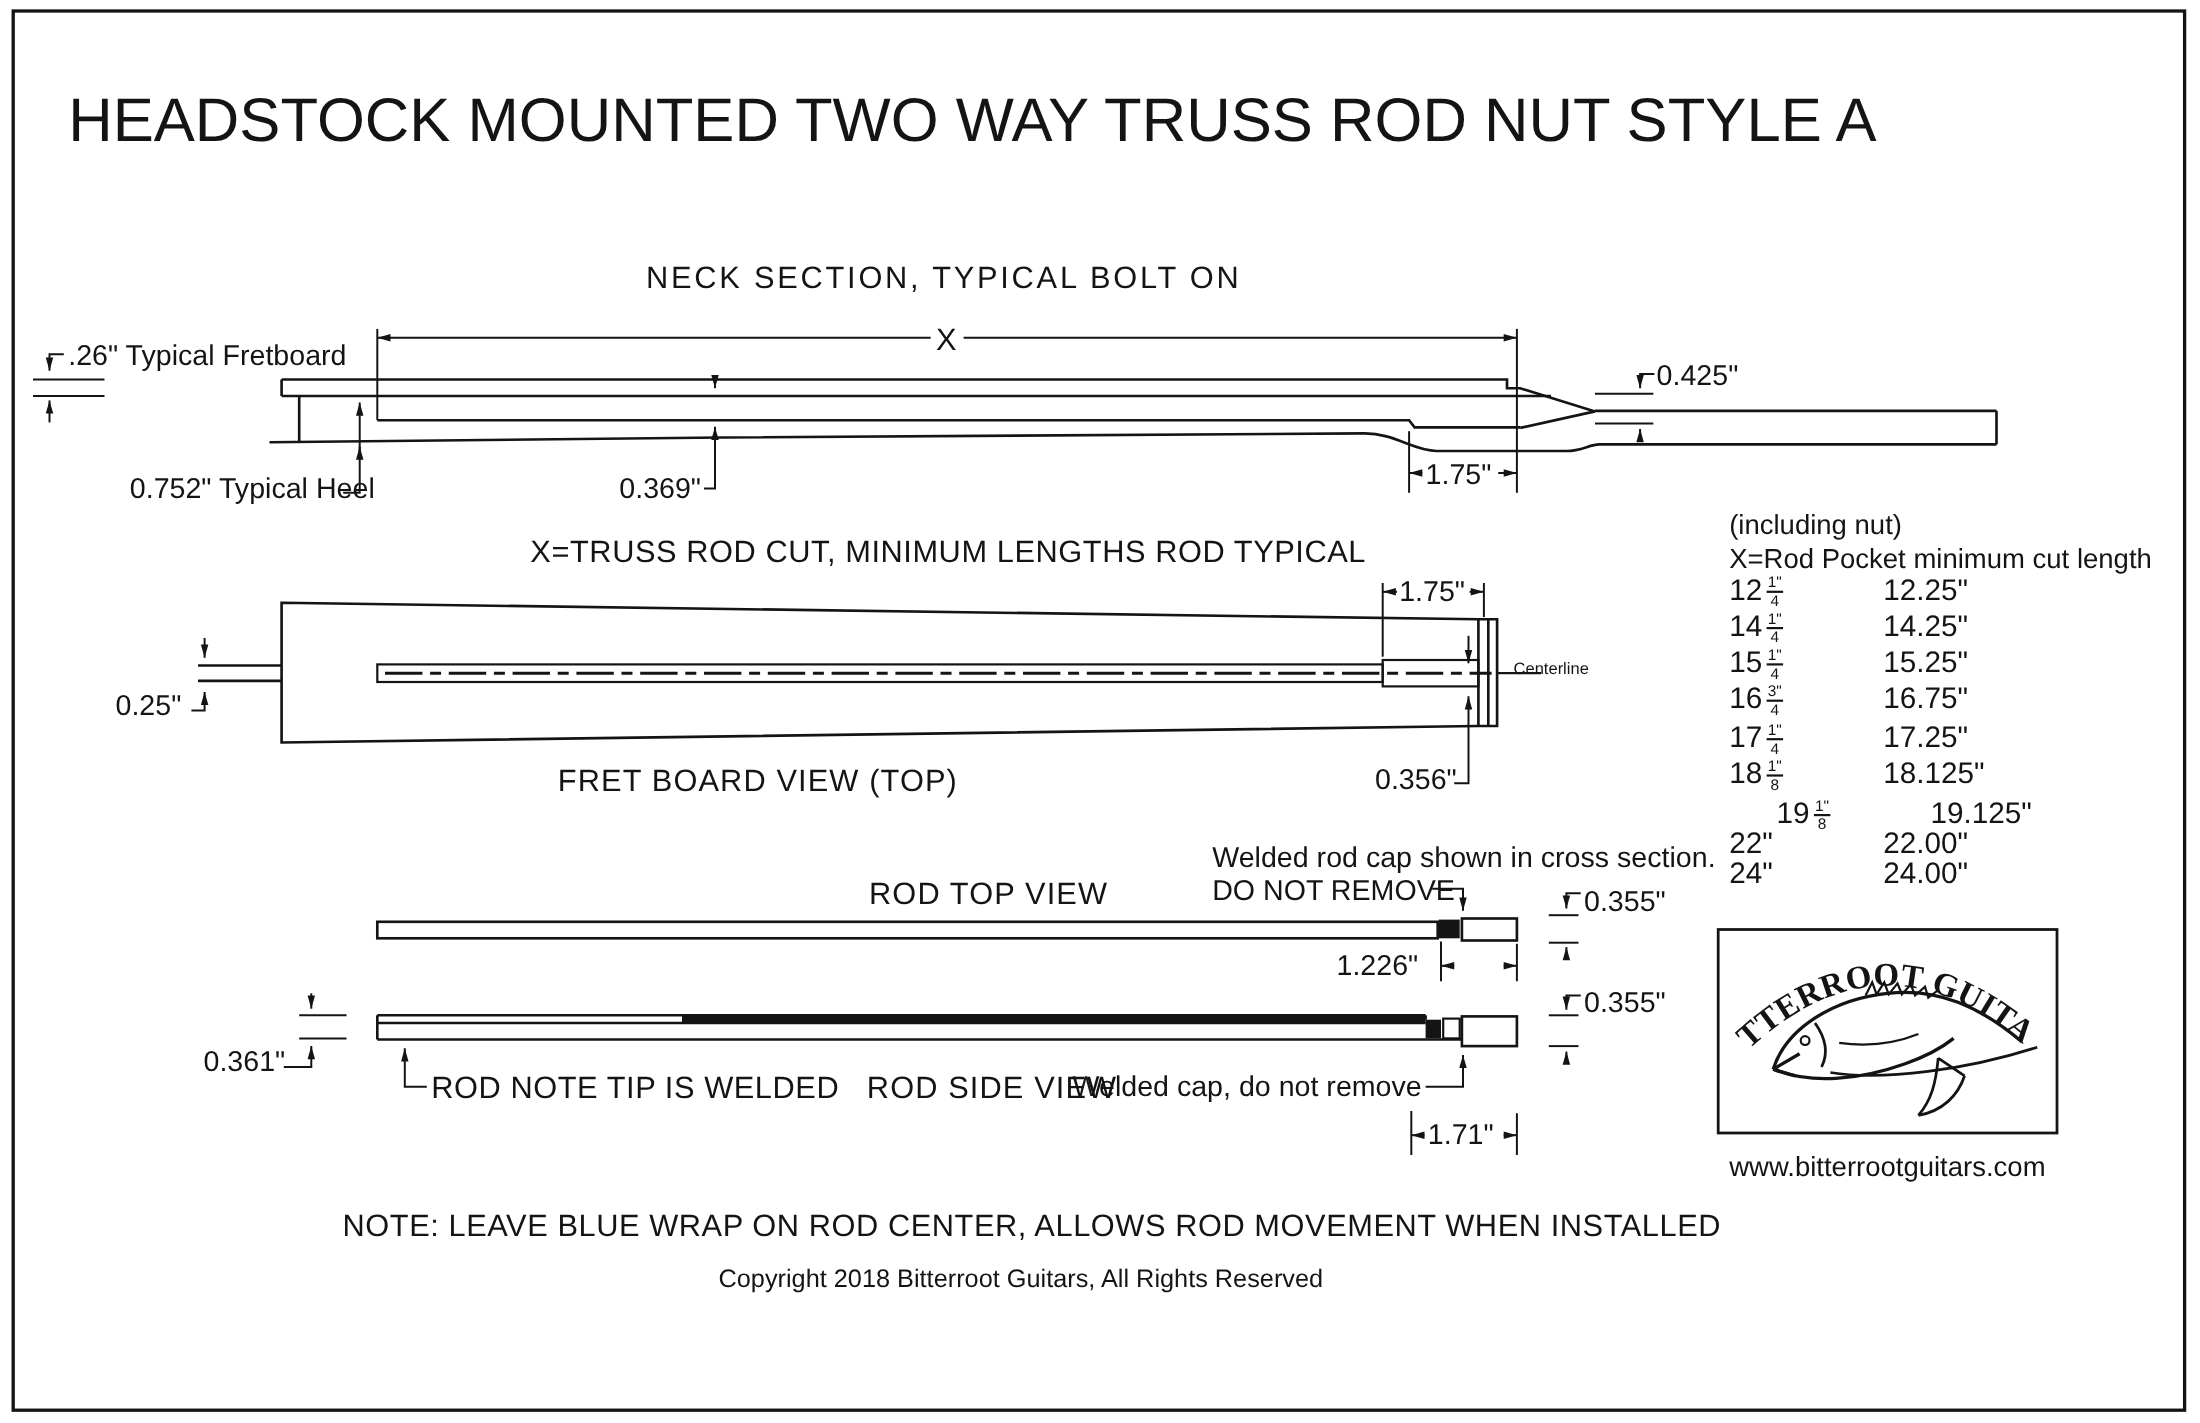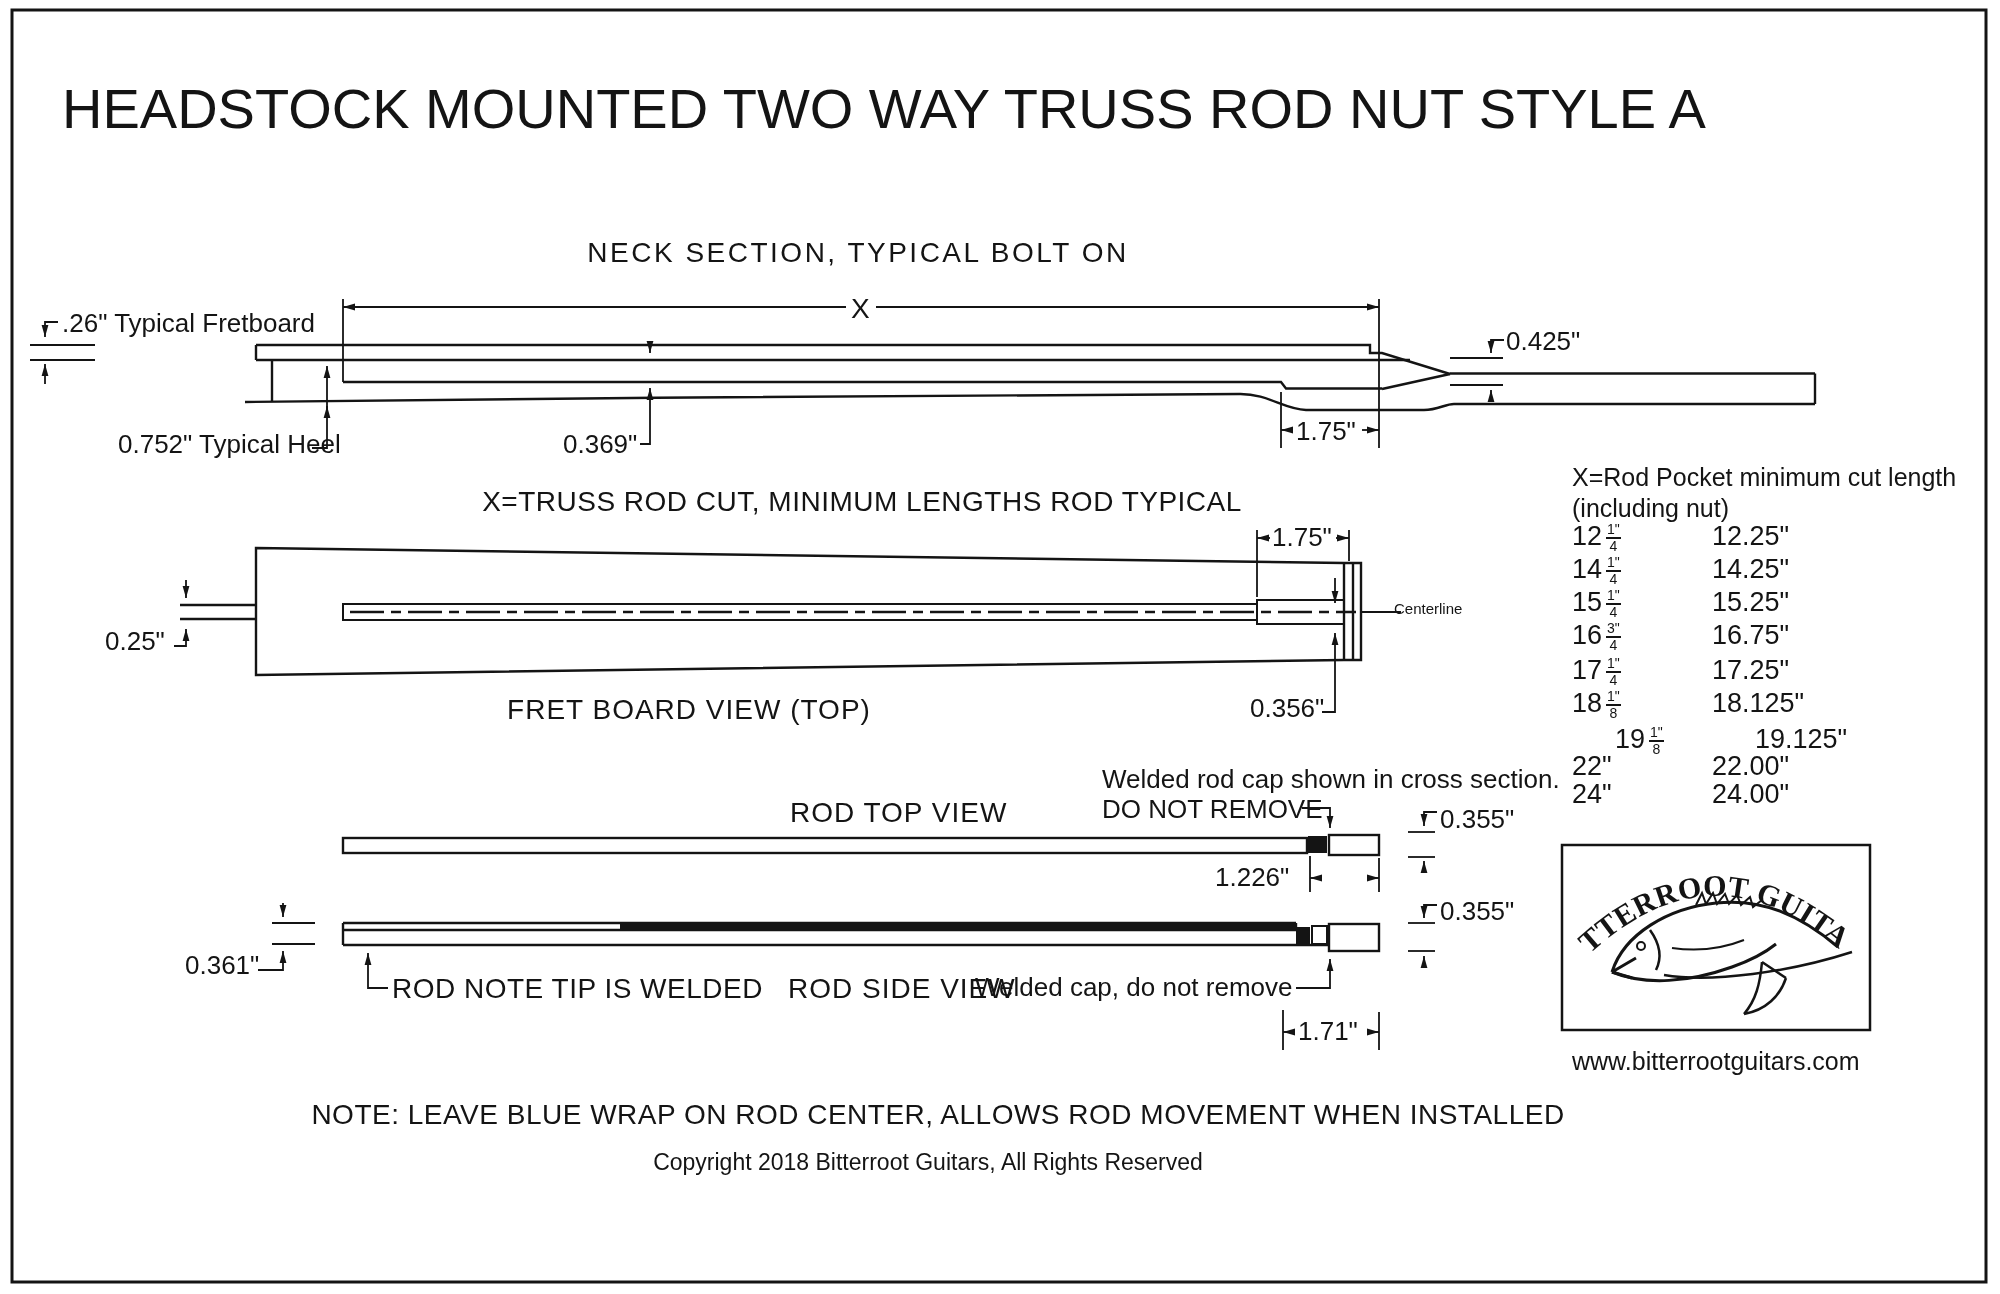--- a/index.html
+++ b/index.html
@@ -194,40 +194,40 @@
   <div class="lbl f26" style="left:62px;top:310px;">.26" Typical Fretboard</div>
   <div class="lbl f26" style="left:118px;top:431px;">0.752" Typical Heel</div>
   <div class="lbl f26" style="left:563px;top:431px;">0.369"</div>
   <div class="lbl f26" style="left:1296px;top:418px;">1.75"</div>
   <div class="lbl f26" style="left:1506px;top:328px;">0.425"</div>
 
   <div class="lbl f28 ctr" style="left:862px;top:487px;letter-spacing:0.5px;">X=TRUSS ROD CUT, MINIMUM LENGTHS ROD TYPICAL</div>
 
   <div class="lbl f26" style="left:105px;top:628px;">0.25"</div>
   <div class="lbl f26" style="left:1272px;top:524px;">1.75"</div>
-  <div class="lbl f15" style="left:1376px;top:601px;margin-left:18px;">Centerline</div>
+  <div class="lbl f15" style="left:1376px;top:601px;">Centerline</div>
   <div class="lbl f26" style="left:1250px;top:695px;">0.356"</div>
   <div class="lbl f28 ctr" style="left:689px;top:695px;letter-spacing:1px;">FRET BOARD VIEW (TOP)</div>
 
   <div class="lbl f28" style="left:790px;top:798px;letter-spacing:1px;">ROD TOP VIEW</div>
   <div class="lbl f26" style="left:1102px;top:766px;">Welded rod cap shown in cross section.</div>
   <div class="lbl f26" style="left:1102px;top:796px;">DO NOT REMOVE</div>
   <div class="lbl f26" style="left:1215px;top:864px;">1.226"</div>
   <div class="lbl f26" style="left:1440px;top:806px;">0.355"</div>
 
   <div class="lbl f26" style="left:185px;top:952px;">0.361"</div>
   <div class="lbl f28" style="left:392px;top:974px;letter-spacing:0.5px;">ROD NOTE TIP IS WELDED</div>
   <div class="lbl f28" style="left:788px;top:974px;letter-spacing:1px;">ROD SIDE VIEW</div>
   <div class="lbl f26" style="left:975px;top:974px;">Welded cap, do not remove</div>
   <div class="lbl f26" style="left:1298px;top:1018px;">1.71"</div>
   <div class="lbl f26" style="left:1440px;top:898px;">0.355"</div>
 
   <div class="lbl f25 hdr2" style="left:1572px;top:462px;">
+    <div>(including nut)</div>
     <div>X=Rod Pocket minimum cut length</div>
-    <div>(including nut)</div>
   </div>
   <div class="trow" style="top:521px;">
     <span class="size">
         <span>12</span>
         <span class="frac">
           <span class="fnum">1"</span>
           <span class="fden">4</span>
         </span>
       </span>
     <span class="cut">12.25"</span>

